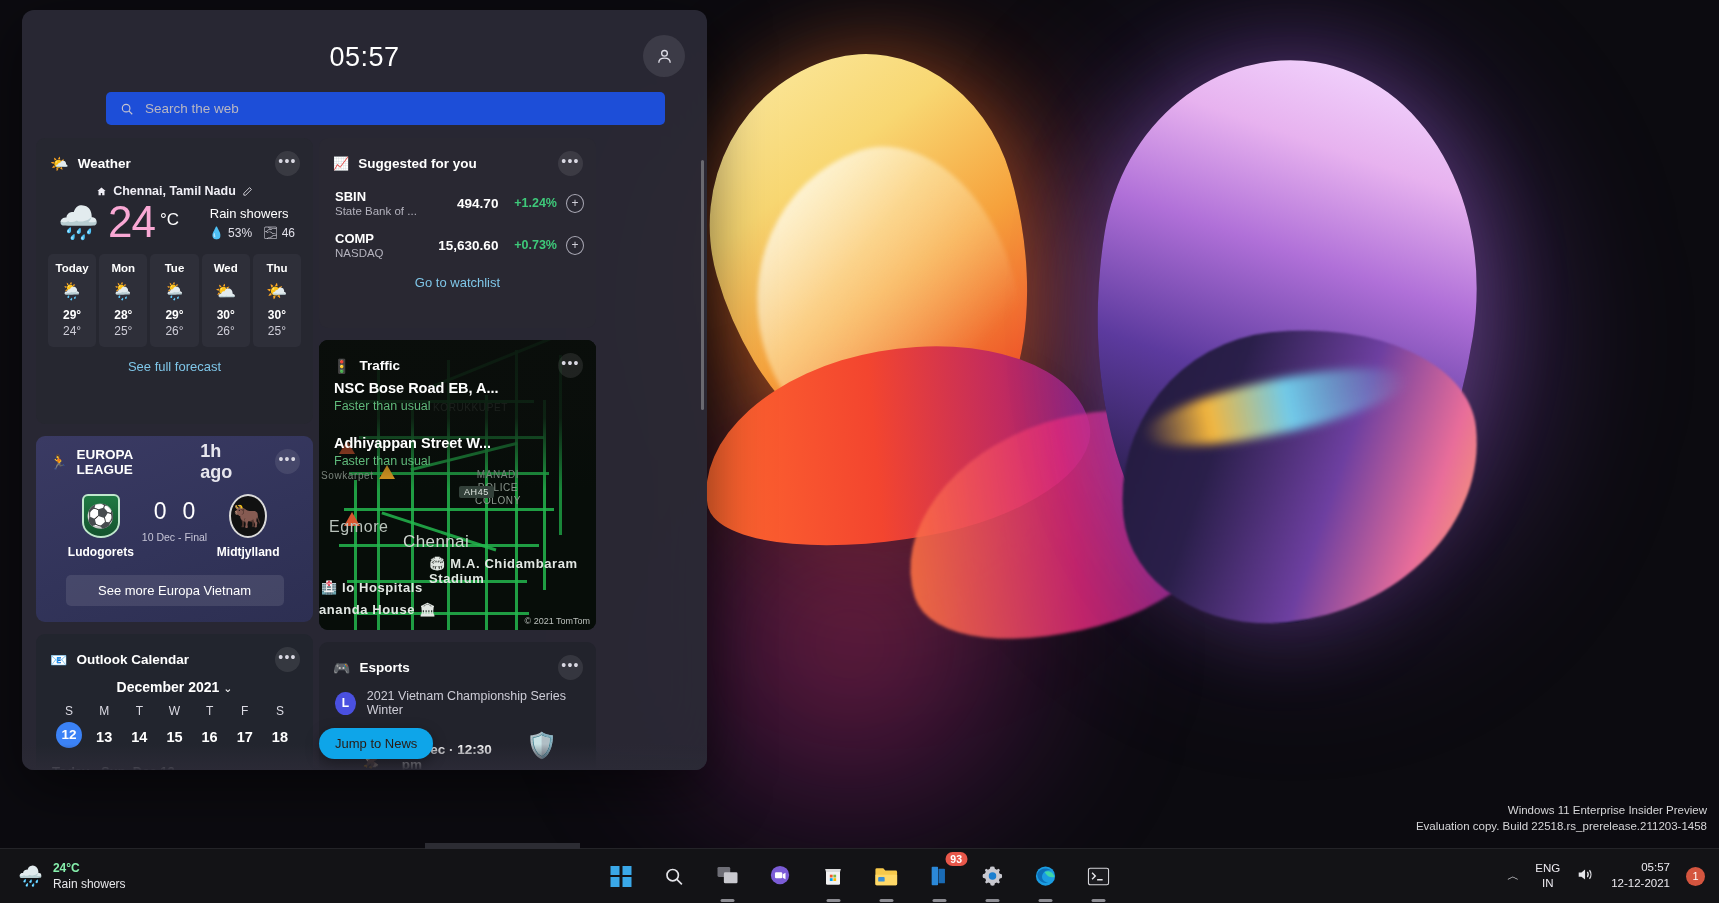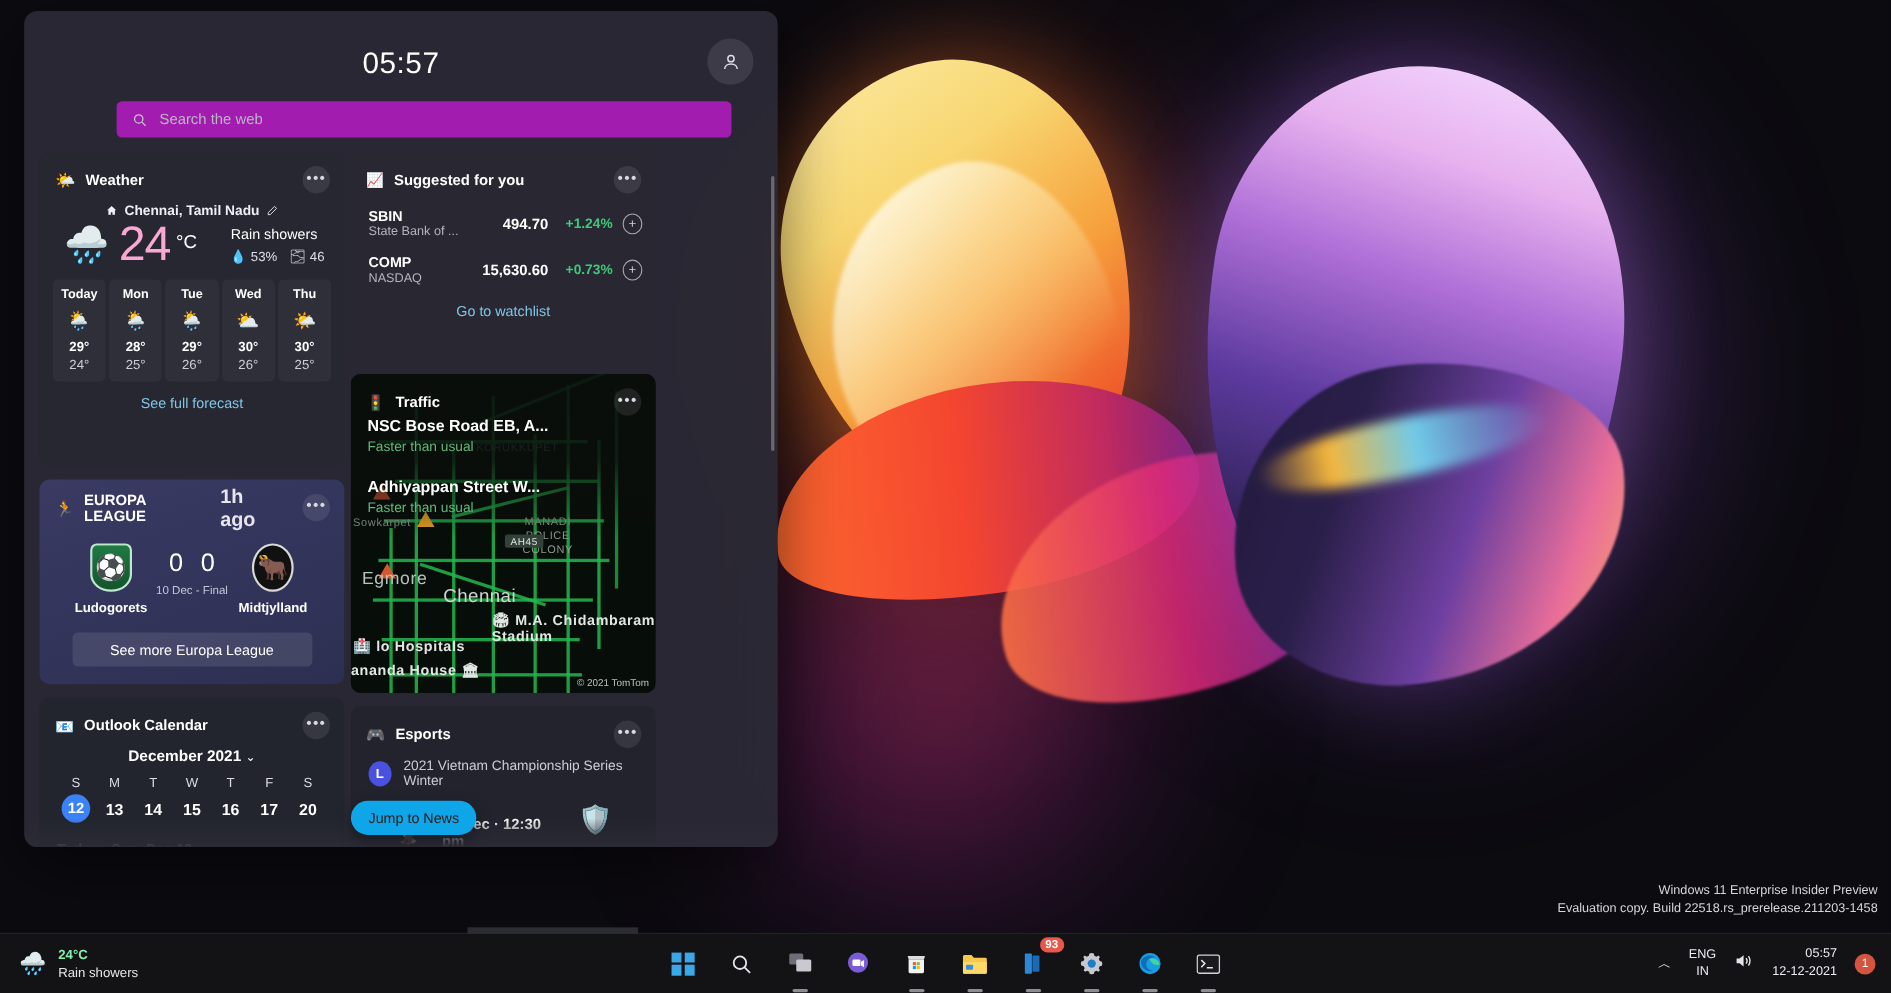--- a/index.html
+++ b/index.html
@@ -93,21 +93,21 @@
     position:absolute; left:0; right:0; top:32px;
     text-align:center; color:#fff; font-size:27px; letter-spacing:.5px;
   }
   #avatar-btn{
     position:absolute; right:22px; top:25px;
     width:42px; height:42px; border-radius:50%;
     background:#3c3b47; display:flex; align-items:center; justify-content:center;
   }
   #search-bar{
     position:absolute; left:84px; top:82px; width:559px; height:33px;
-    background:#a21caf; border-radius:5px;
+    background:#1d4ed8; border-radius:5px;
     display:flex; align-items:center; gap:11px; padding:0 14px;
   }
   #search-bar .ph{ color:#b9b7c2; font-size:13.5px; }
 
   .cols{ position:absolute; left:0; top:128px; width:685px; display:flex; gap:6px; padding:0 14px; }
   .col{ width:277px; display:flex; flex-direction:column; gap:12px; }
 
   .widget{
     background:#292832; border-radius:9px; position:relative; overflow:hidden;
   }
@@ -390,21 +390,21 @@
             </div>
             <div class="sp-score">
               <div class="sp-nums"><span>0</span><span>0</span></div>
               <div class="sp-meta">10 Dec - Final</div>
             </div>
             <div class="sp-team">
               <div class="sp-badge b">🐂</div>
               <div class="sp-tname">Midtjylland</div>
             </div>
           </div>
-          <a class="sp-btn">See more Europa League</a>
+          <a class="sp-btn">See more Europa Vietnam</a>
         </div>
 
         <div class="widget" id="calendar-widget">
           <div class="w-head">
             <span style="font-size:14px">📧</span>
             <span class="w-title">Outlook Calendar</span>
             <span class="dots">•••</span>
           </div>
           <div class="cal-month">
             <span>December 2021</span>
@@ -430,21 +430,21 @@
             <div class="cal-cell">
               <div class="cal-dow">T</div>
               <div class="cal-date">16</div>
             </div>
             <div class="cal-cell">
               <div class="cal-dow">F</div>
               <div class="cal-date">17</div>
             </div>
             <div class="cal-cell">
               <div class="cal-dow">S</div>
-              <div class="cal-date">20</div>
+              <div class="cal-date">18</div>
             </div>
           </div>
           <div class="cal-today-line">Today • Sun, Dec 12</div>
         </div>
 
       </div>
 
       <div class="col">
 
         <div class="widget" id="stocks-widget">
@@ -498,21 +498,21 @@
             <div class="road h" style="left:90px; top:115px; width:110px; transform:rotate(-14deg);"></div>
             <div class="warn" style="left:20px; top:100px;"></div>
             <div class="warn y" style="left:60px; top:125px;"></div>
             <div class="warn" style="left:25px; top:172px;"></div>
             <div class="maplbl" style="left:114px; top:62px;">KORUKKUPET</div>
             <div class="maplbl" style="left:140px; top:128px; width:78px; text-align:center; line-height:1.3;">MANADI POLICE COLONY</div>
             <div class="maplbl" style="left:2px; top:130px;">Sowkarpet</div>
             <div class="maplbl" style="left:10px; top:178px; font-size:16px; color:#b9c2bb;">Egmore</div>
             <div class="maplbl big" style="left:84px; top:192px;">Chennai</div>
             <div class="maplbl" style="left:140px; top:146px; background:#33413a; padding:1px 5px; border-radius:2px; font-size:9px; color:#dfe6e0;">AH45</div>
-            <div class="maplbl poi" style="left:128px; top:216px;">🏟 <span>M.A. Chidambaram Stadium</span></div>
+            <div class="maplbl poi" style="left:110px; top:216px;">🏟 <span>M.A. Chidambaram Stadium</span></div>
             <div class="maplbl poi" style="left:2px; top:240px;">🏥 <span>lo Hospitals</span></div>
             <div class="maplbl poi" style="left:0px; top:262px;"><span>ananda House</span> 🏛</div>
           </div>
           <div id="traffic-overlay">
             <div class="w-head">
               <span style="font-size:14px">🚦</span>
               <span class="w-title">Traffic</span>
               <span class="dots">•••</span>
             </div>
             <div class="tr-item">

